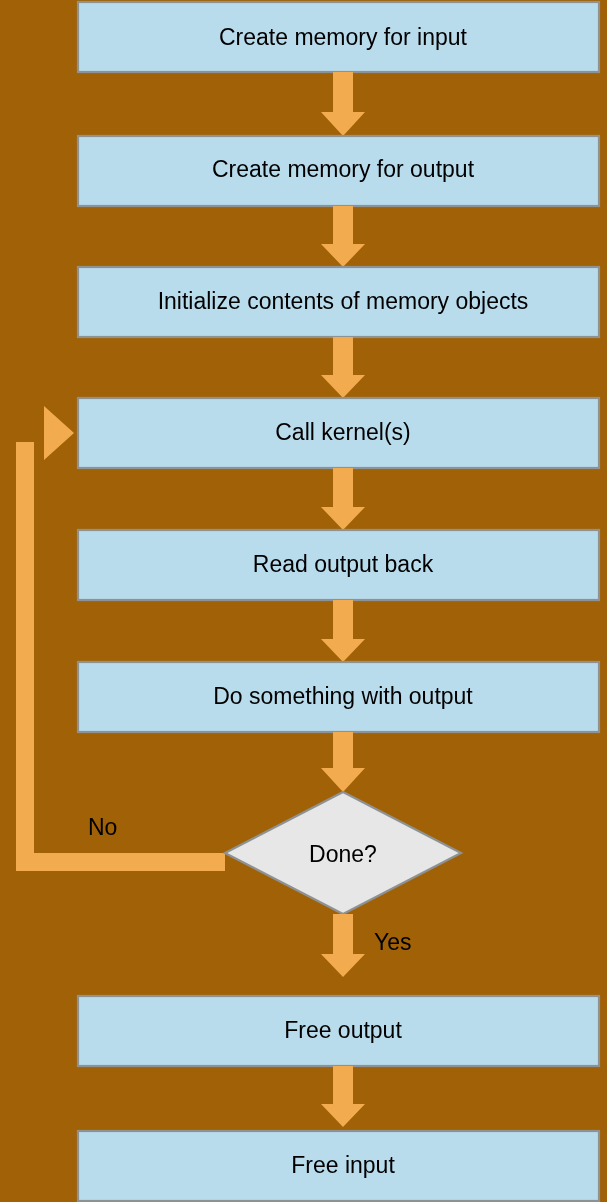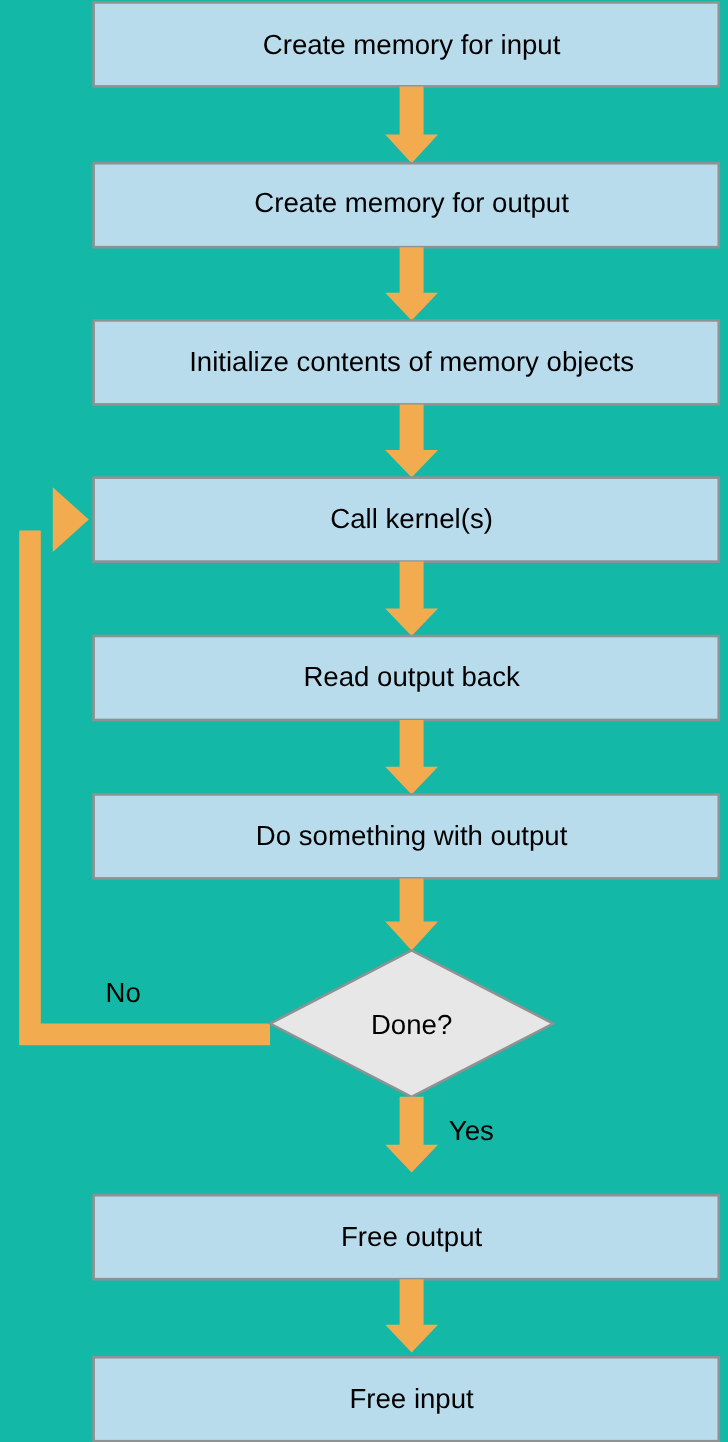--- a/index.html
+++ b/index.html
@@ -11,21 +11,21 @@
   body {
     width: 607px;
     height: 1202px;
     overflow: hidden;
     font-family: "Liberation Sans", sans-serif;
   }
   #flowchart-root {
     position: relative;
     width: 607px;
     height: 1202px;
-    background: #14b8a6;
+    background: #a16207;
   }
   svg#flowchart-svg {
     display: block;
     width: 607px;
     height: 1202px;
   }
   .process-box-rect {
     fill: #b9dced;
     stroke: #8e9293;
     stroke-width: 2.2;

